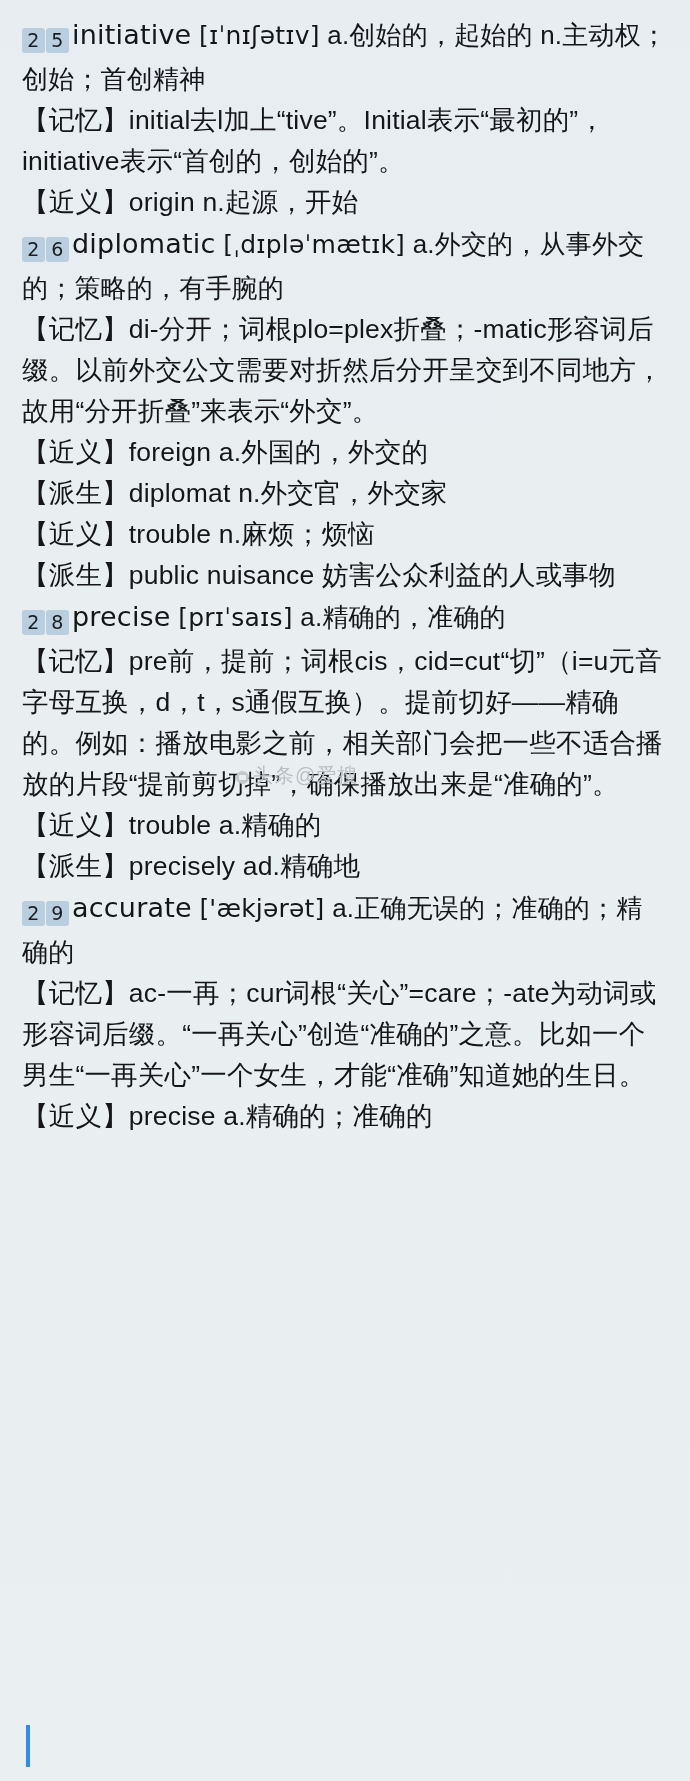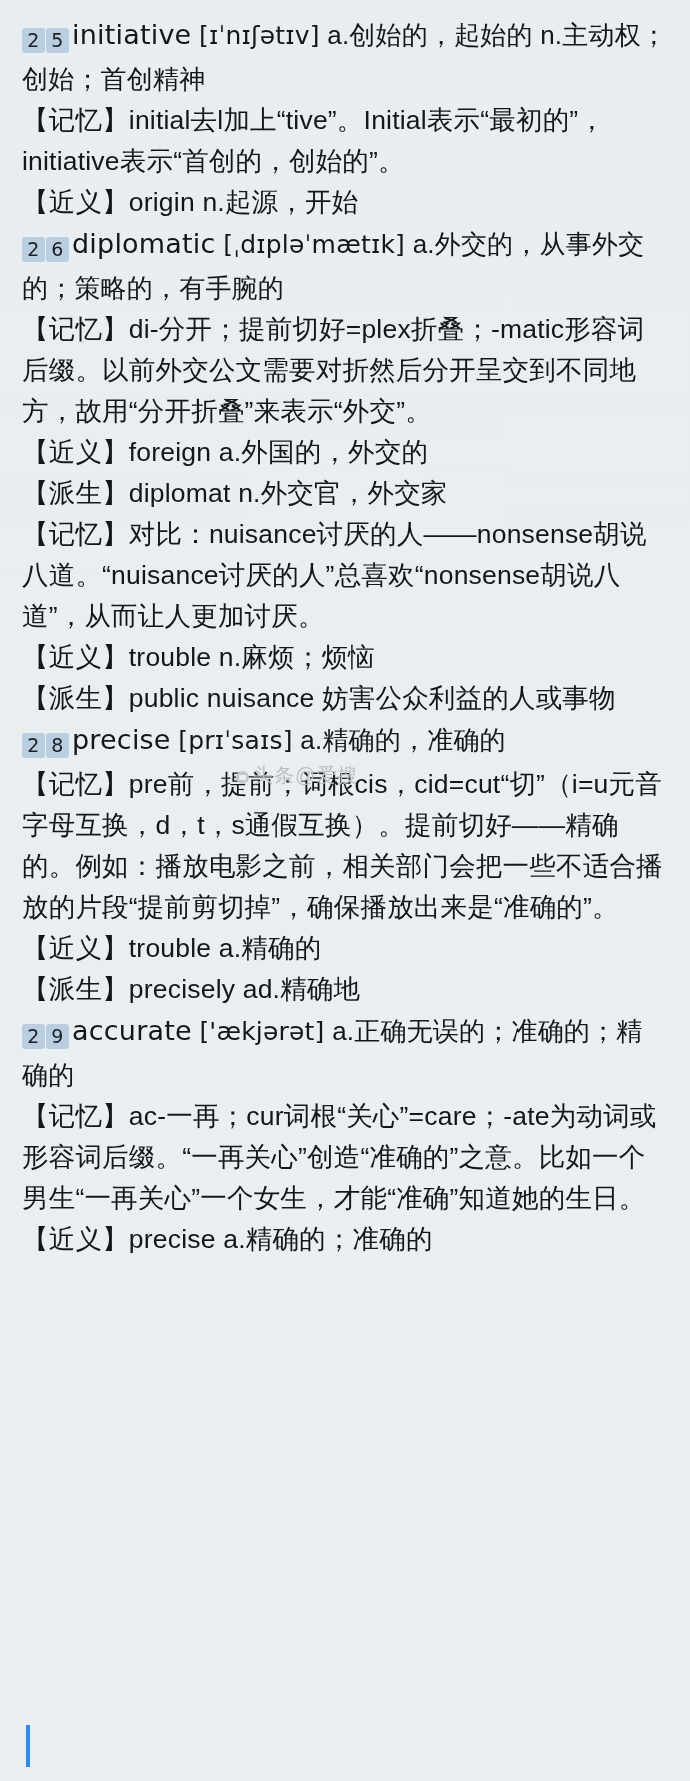--- a/index.html
+++ b/index.html
@@ -110,27 +110,26 @@
       <span class="num"><span class="d">2</span><span class="d">5</span></span><span class="word">initiative</span> <span class="phon">[ɪˈnɪʃətɪv]</span> <span class="tag">a.创始的，起始的 n.主动权；创始；首创精神</span>
     </div>
     <div class="line">【记忆】initial去l加上“tive”。Initial表示“最初的”，initiative表示“首创的，创始的”。</div>
     <div class="line">【近义】origin n.起源，开始</div>
   </div>
 
   <div class="entry">
     <div class="line">
       <span class="num"><span class="d">2</span><span class="d">6</span></span><span class="word">diplomatic</span> <span class="phon">[ˌdɪpləˈmætɪk]</span> <span class="tag">a.外交的，从事外交的；策略的，有手腕的</span>
     </div>
-    <div class="line">【记忆】di-分开；提前切好=plex折叠；-matic形容词后缀。以前外交公文需要对折然后分开呈交到不同地方，故用“分开折叠”来表示“外交”。</div>
+    <div class="line">【记忆】di-分开；词根plo=plex折叠；-matic形容词后缀。以前外交公文需要对折然后分开呈交到不同地方，故用“分开折叠”来表示“外交”。</div>
     <div class="line">【近义】foreign a.外国的，外交的</div>
     <div class="line">【派生】diplomat n.外交官，外交家</div>
   </div>
 
   <div class="entry">
-    <div class="line">【记忆】对比：nuisance讨厌的人——nonsense胡说八道。“nuisance讨厌的人”总喜欢“nonsense胡说八道”，从而让人更加讨厌。</div>
     <div class="line">【近义】trouble n.麻烦；烦恼</div>
     <div class="line">【派生】public nuisance 妨害公众利益的人或事物</div>
   </div>
 
   <div class="entry">
     <div class="line">
       <span class="num"><span class="d">2</span><span class="d">8</span></span><span class="word">precise</span> <span class="phon">[prɪˈsaɪs]</span> <span class="tag">a.精确的，准确的</span>
     </div>
     <div class="line">【记忆】pre前，提前；词根cis，cid=cut“切”（i=u元音字母互换，d，t，s通假互换）。提前切好——精确的。例如：播放电影之前，相关部门会把一些不适合播放的片段“提前剪切掉”，确保播放出来是“准确的”。</div>
     <div class="line">【近义】trouble a.精确的</div>

